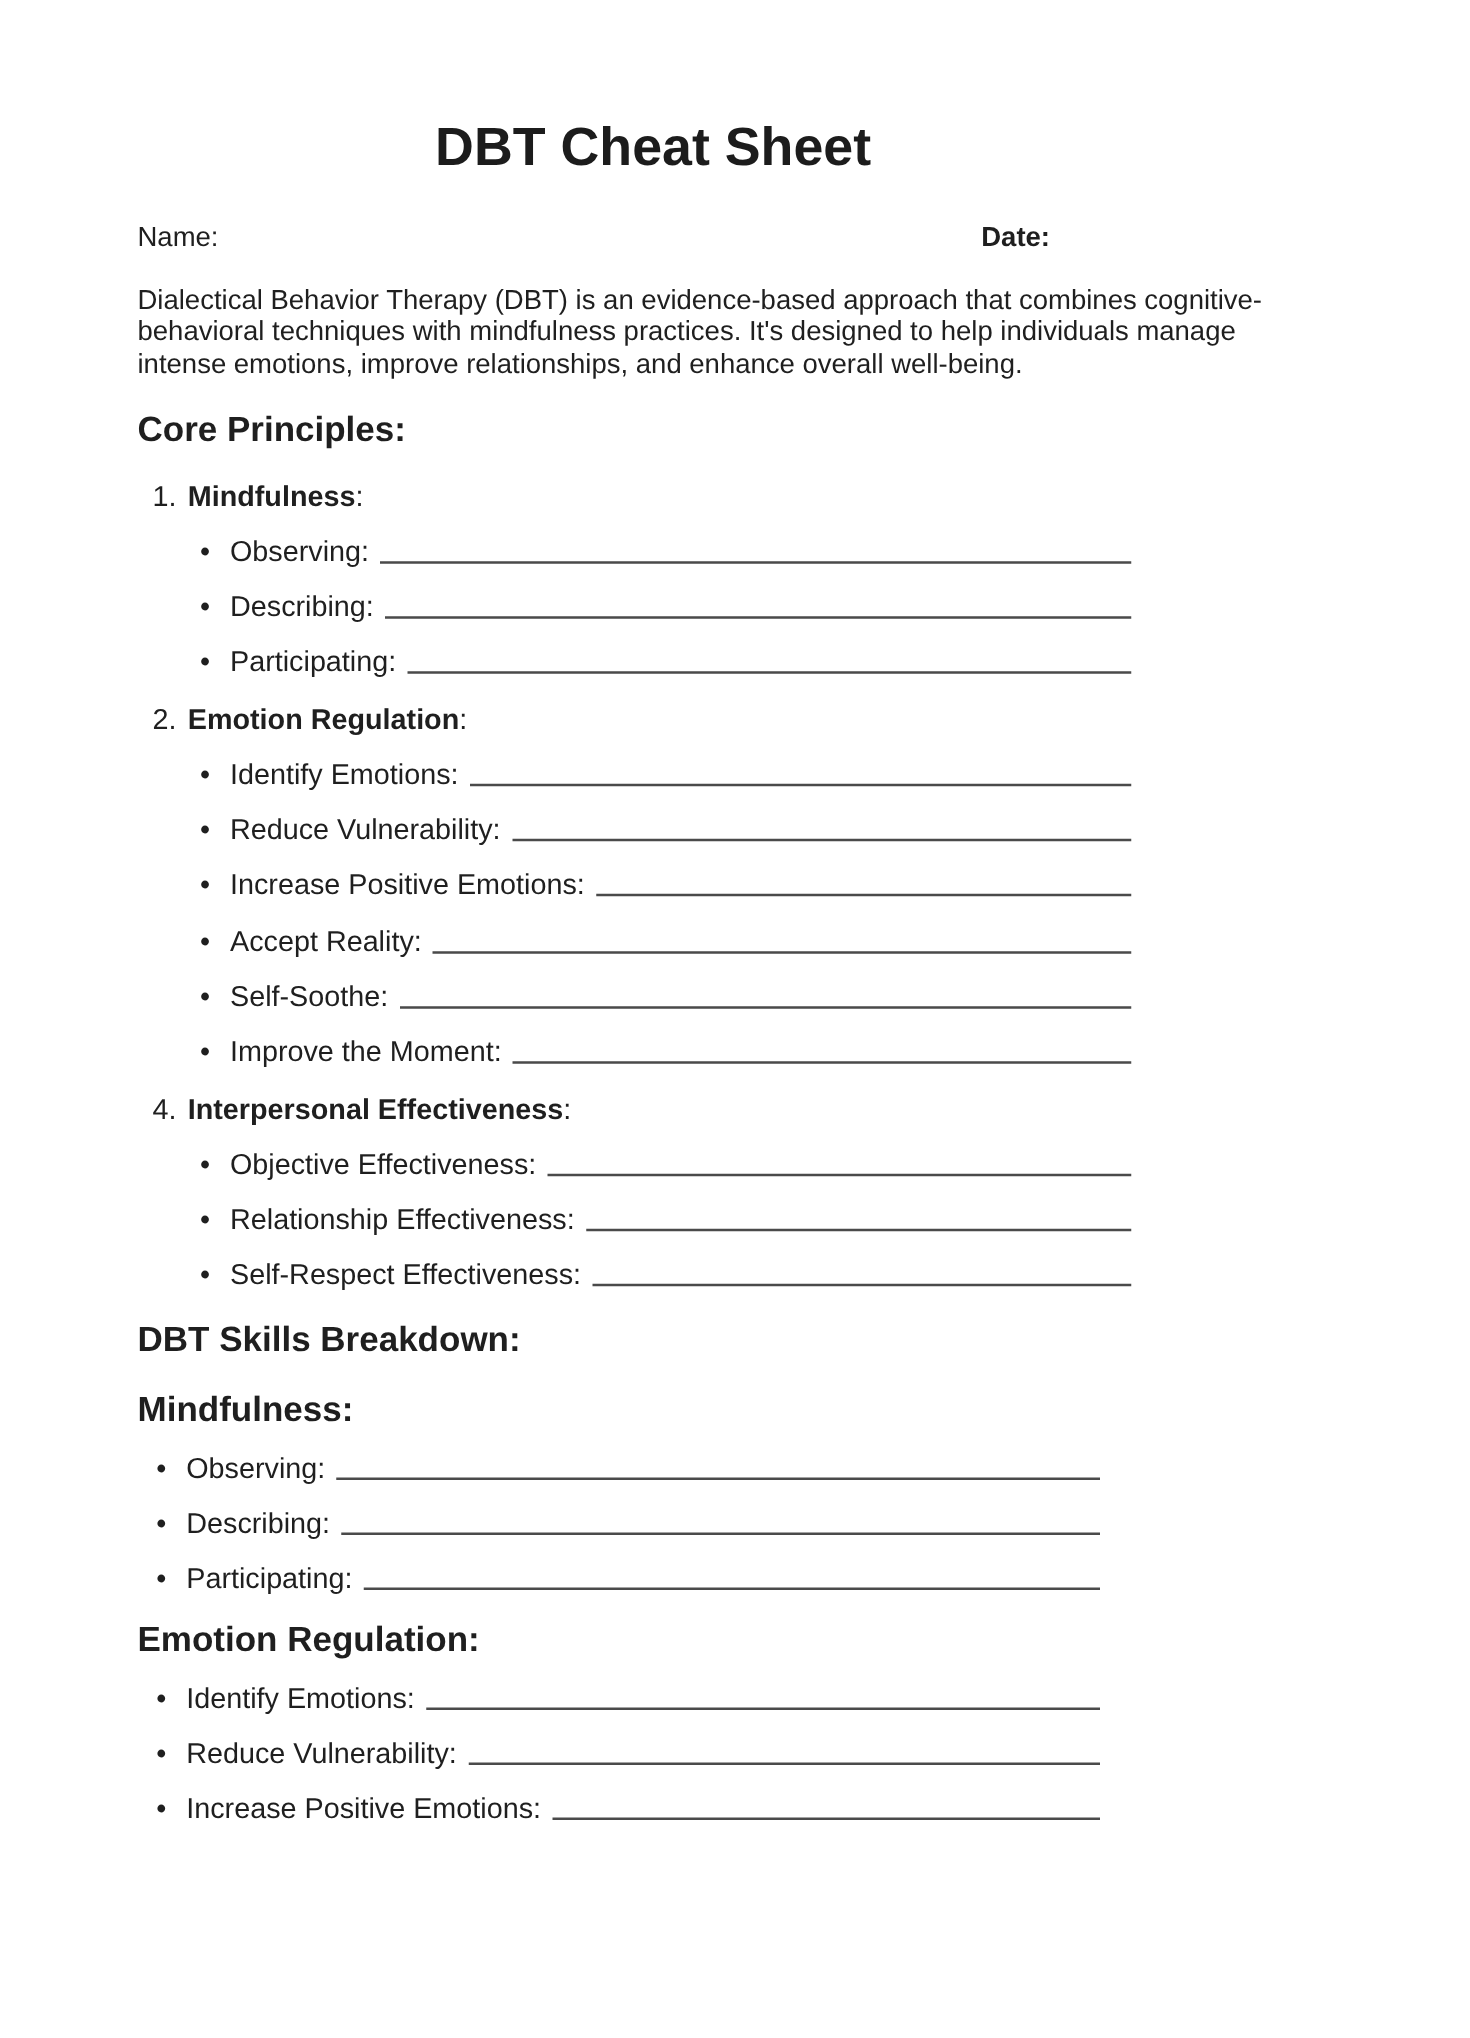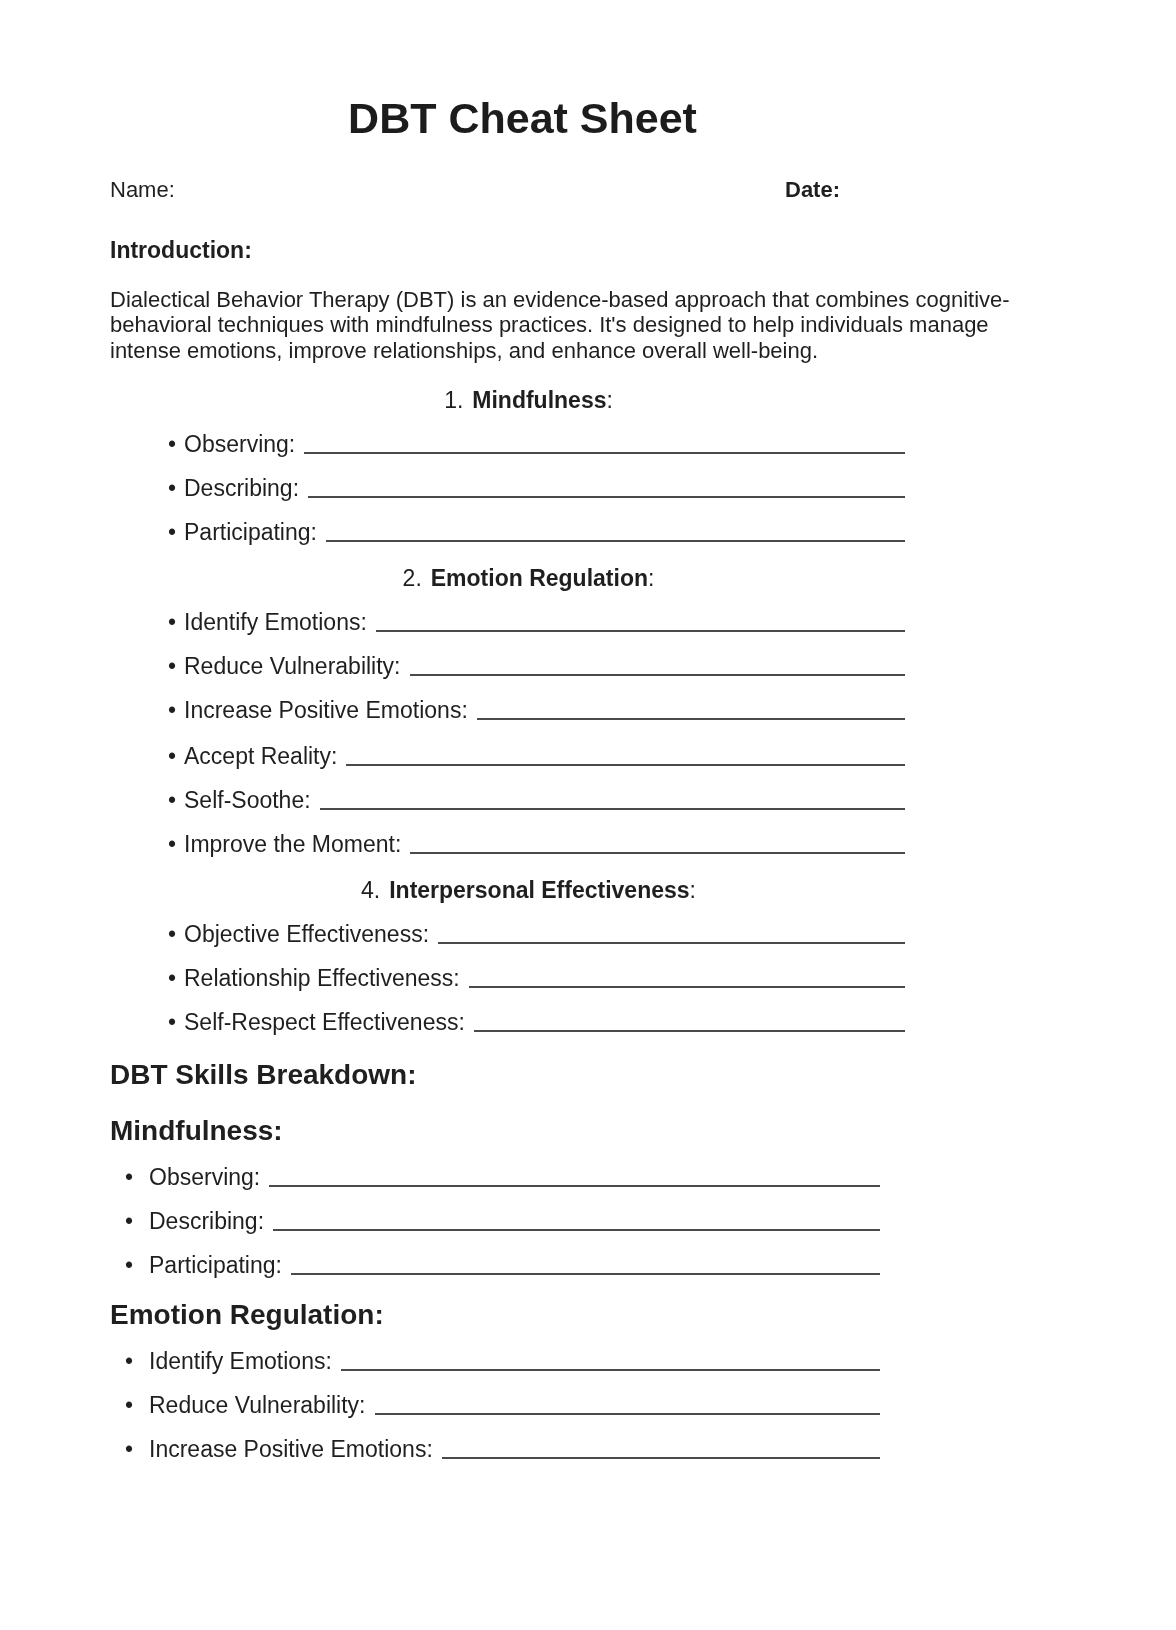--- a/index.html
+++ b/index.html
@@ -56,21 +56,21 @@
   .section-heading {
     font-size: 28px;
     line-height: 32px;
     font-weight: bold;
   }
   .core-heading { margin-top: 25px; }
   .breakdown-heading { margin-top: 23px; }
   .sub-heading { margin-top: 24px; }
   .sub-heading.tight { margin-top: 20px; }
 
-  .num-group { font-size: 23px; text-align: center; }
+  .num-group { font-size: 23px; }
   .num-group.first { margin-top: 24px; }
   .num-group + .num-group { margin-top: 19px; }
   .num-head { margin-left: 12px; line-height: 27px; }
   .num-head .num { margin-right: 9px; }
   .num-head .name { font-weight: bold; }
 
   ul.skill-list {
     list-style: none;
     margin: 0;
     padding: 0;
@@ -105,24 +105,24 @@
 
 <div class="page">
 
   <h1 class="doc-title">DBT Cheat Sheet</h1>
 
   <div class="meta-row">
     <span class="name-label">Name:</span>
     <span class="date-label">Date:</span>
   </div>
 
-  <div class="intro-heading">Introduction:</div>
 
   <p class="intro-text">Dialectical Behavior Therapy (DBT) is an evidence-based approach that combines cognitive-behavioral techniques with mindfulness practices. It's designed to help individuals manage intense emotions, improve relationships, and enhance overall well-being.</p>
 
+  <div class="section-heading core-heading">Core Principles:</div>
 
   <div class="num-group first">
     <div class="num-head">
       <span class="num">1.</span><span class="name">Mindfulness</span><span class="colon">:</span>
     </div>
     <ul class="skill-list l2">
       <li class="skill-row">
         <span class="dot">•</span>
         <span class="lbl">Observing:</span>
         <span class="line"></span>

